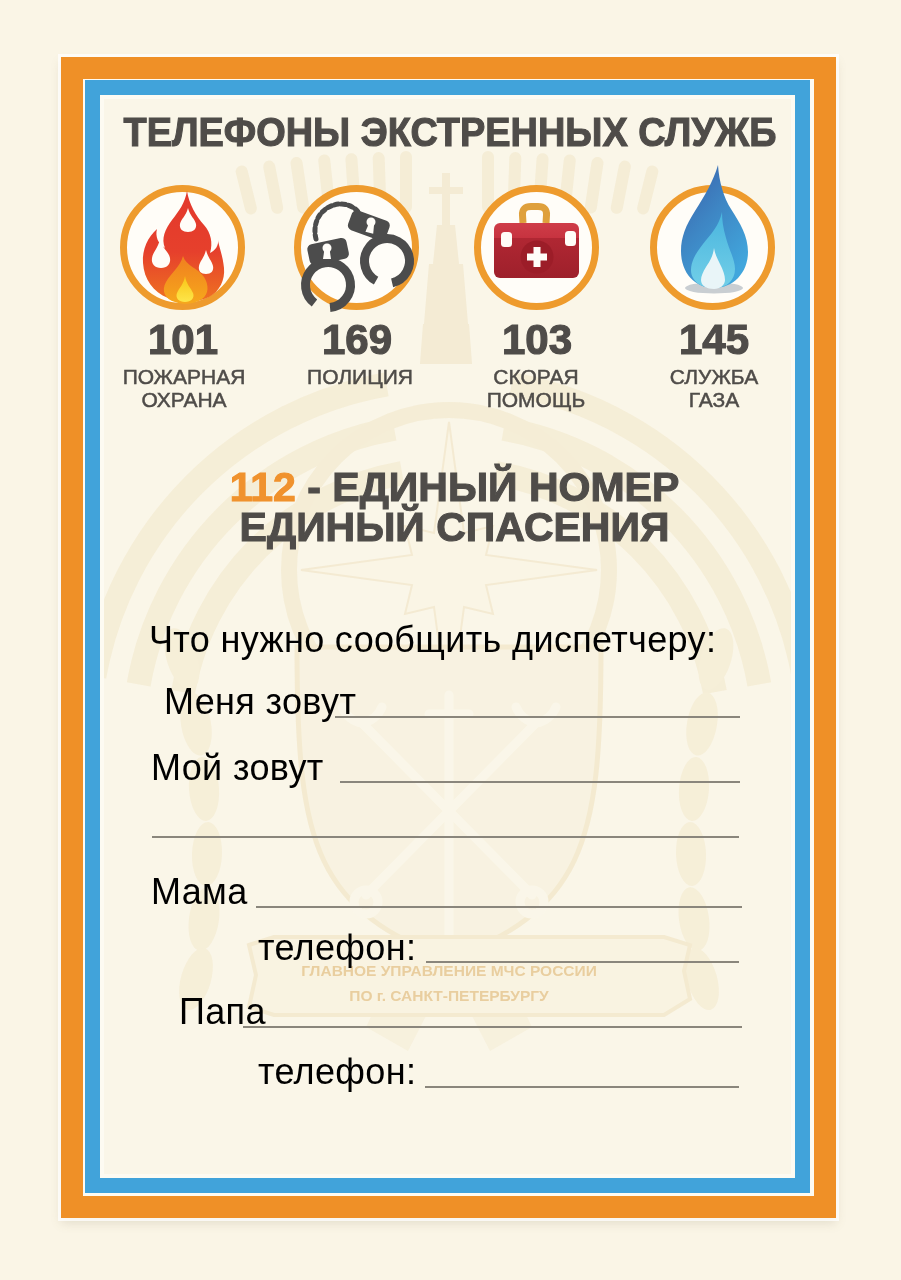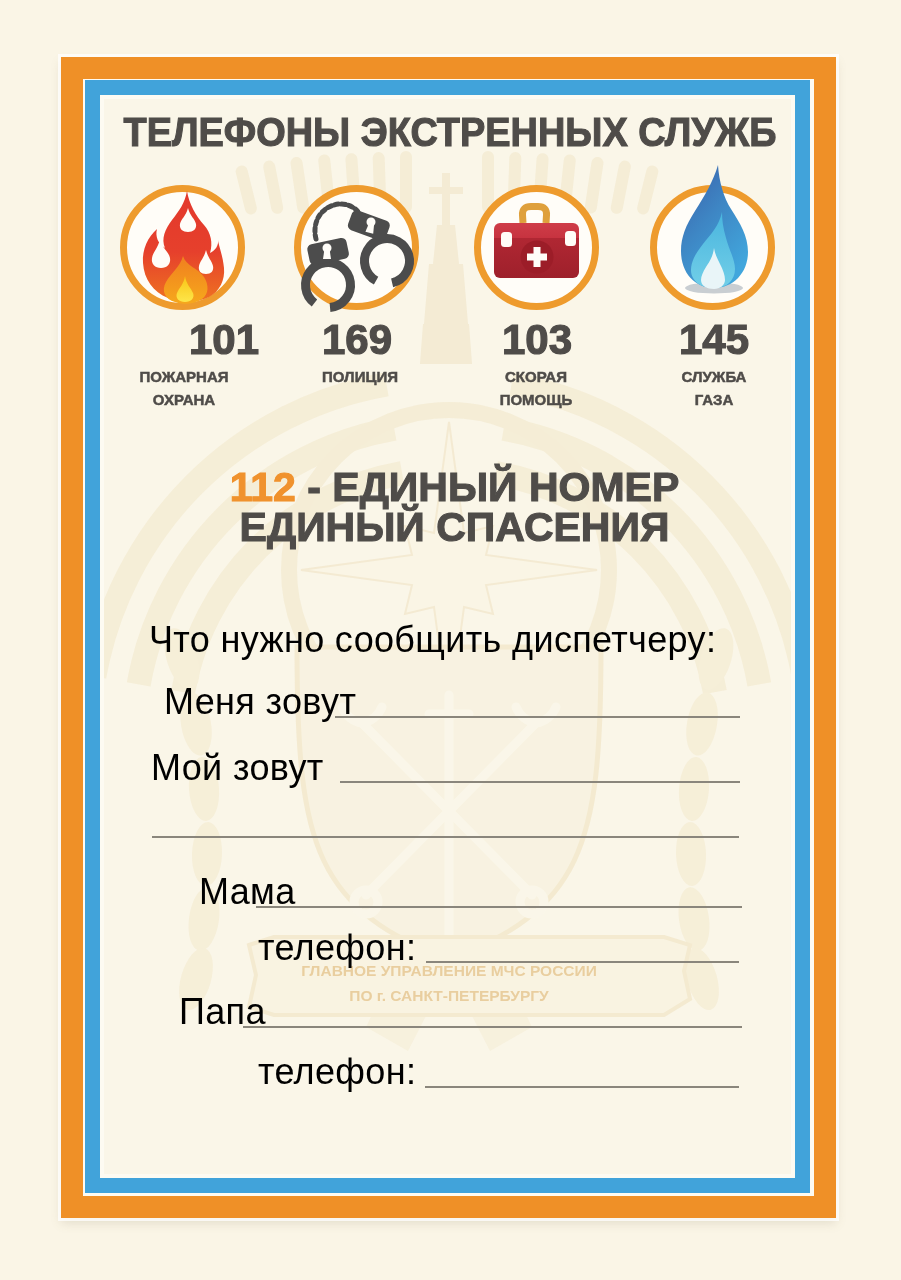--- a/index.html
+++ b/index.html
@@ -10,21 +10,21 @@
           background:#fdfbf2;box-sizing:border-box;
           box-shadow:0 0 0 3px rgba(255,255,255,.75), 0 5px 10px rgba(120,110,80,.18);}
   .blue{left:85px;top:80px;width:725px;height:1113px;border:15px solid #41a3da;
         background:#fdfbf2;box-sizing:border-box;}
   .inner{left:104px;top:99px;width:687px;height:1075px;background:#faf6e8;}
   .title{left:97px;top:112px;width:706px;text-align:center;white-space:nowrap;
          font-weight:bold;font-size:41px;letter-spacing:0;color:#4f4c49;line-height:40px;
          -webkit-text-stroke:1.1px #4f4c49;transform:scaleX(0.925);}
   .num{width:200px;text-align:center;font-weight:bold;font-size:42px;color:#4f4c49;-webkit-text-stroke:1.2px #4f4c49;
        letter-spacing:0;top:320px;line-height:40px;}
-  .lbl{width:220px;text-align:center;font-weight:bold;font-size:15px;color:#4f4c49;-webkit-text-stroke:0.5px #4f4c49;
+  .lbl{width:220px;text-align:center;font-weight:normal;font-size:21px;color:#4f4c49;-webkit-text-stroke:0.5px #4f4c49;
        letter-spacing:0;top:365px;line-height:23px;}
   .h112{left:111px;width:687px;text-align:center;font-weight:bold;font-size:41px;-webkit-text-stroke:1.1px currentColor;
         color:#4f4c49;letter-spacing:0;line-height:40px;white-space:nowrap;}
   .row{font-size:36px;color:#000000;letter-spacing:0.35px;white-space:nowrap;line-height:40px;}
   .ln{border-bottom:2px solid #8a867c;height:0;}
   .circ{width:111px;height:111px;border-radius:50%;border:7px solid #ee9b2d;
         background:#fffdf8;top:185px;}
 </style>
 </head>
 <body>
@@ -188,21 +188,21 @@
       <stop offset="0" stop-color="#49b5de"></stop>
         <stop offset="1" stop-color="#72cfe8"></stop>
     </linearGradient>
   </defs>
   <ellipse cx="66" cy="126" rx="29" ry="5.5" fill="#c9ced2"></ellipse>
   <path fill="url(#gg)" d="M70 3 C65 20 57 33 47 49 C38 63 33 75 33 89 C33 111 47 126 66 126 C85 126 100 111 100 90 C100 74 92 61 83 47 C76 36 71 20 70 3 Z"></path>
   <path fill="url(#gi)" d="M74 50 C71 64 63 72 55 82 C47 92 43 100 43 108 C43 119 53 126 66 126 C79 126 87 118 87 107 C87 97 81 88 78 76 C75 66 74 58 74 50 Z"></path>
   <path fill="#e9f5f8" d="M66 86 C65 94 62 99 58 105 C55 110 53 114 53 118 C53 124 59 127 66 127 C72 127 77 123 77 118 C77 113 75 108 72 102 C69 96 67 92 66 86 Z"></path>
 </svg>
 
-<div class="abs num" style="left:83px;padding-left:41px;">101</div>
+<div class="abs num" style="left:83px;">101</div>
 <div class="abs num" style="left:257px;">169</div>
 <div class="abs num" style="left:437px;">103</div>
 <div class="abs num" style="left:614px;">145</div>
 
 <div class="abs lbl" style="left:74px;">ПОЖАРНАЯ<br>ОХРАНА</div>
 <div class="abs lbl" style="left:250px;">ПОЛИЦИЯ</div>
 <div class="abs lbl" style="left:426px;">СКОРАЯ<br>ПОМОЩЬ</div>
 <div class="abs lbl" style="left:604px;">СЛУЖБА<br>ГАЗА</div>
 
 <div class="abs h112" style="top:467px;"><span style="color:#f0922d;">112</span> - ЕДИНЫЙ НОМЕР</div>
@@ -211,21 +211,21 @@
 <div class="abs row" style="left:149px;top:620px;">Что нужно сообщить диспетчеру:</div>
 
 <div class="abs row" style="left:164px;top:682px;">Меня зовут</div>
 <div class="abs ln" style="left:335px;top:716px;width:405px;"></div>
 
 <div class="abs row" style="left:151px;top:748px;">Мой зовут</div>
 <div class="abs ln" style="left:340px;top:781px;width:400px;"></div>
 
 <div class="abs ln" style="left:152px;top:836px;width:587px;"></div>
 
-<div class="abs row" style="left:151px;top:872px;margin-left:48px;">Мама</div>
+<div class="abs row" style="left:151px;top:872px;">Мама</div>
 <div class="abs ln" style="left:256px;top:906px;width:486px;"></div>
 
 <div class="abs row" style="left:258px;top:928px;">телефон:</div>
 <div class="abs ln" style="left:426px;top:961px;width:313px;"></div>
 
 <div class="abs row" style="left:151px;top:992px;margin-left:28px;">Папа</div>
 <div class="abs ln" style="left:243px;top:1026px;width:499px;"></div>
 
 <div class="abs row" style="left:258px;top:1052px;">телефон:</div>
 <div class="abs ln" style="left:425px;top:1086px;width:314px;"></div>

